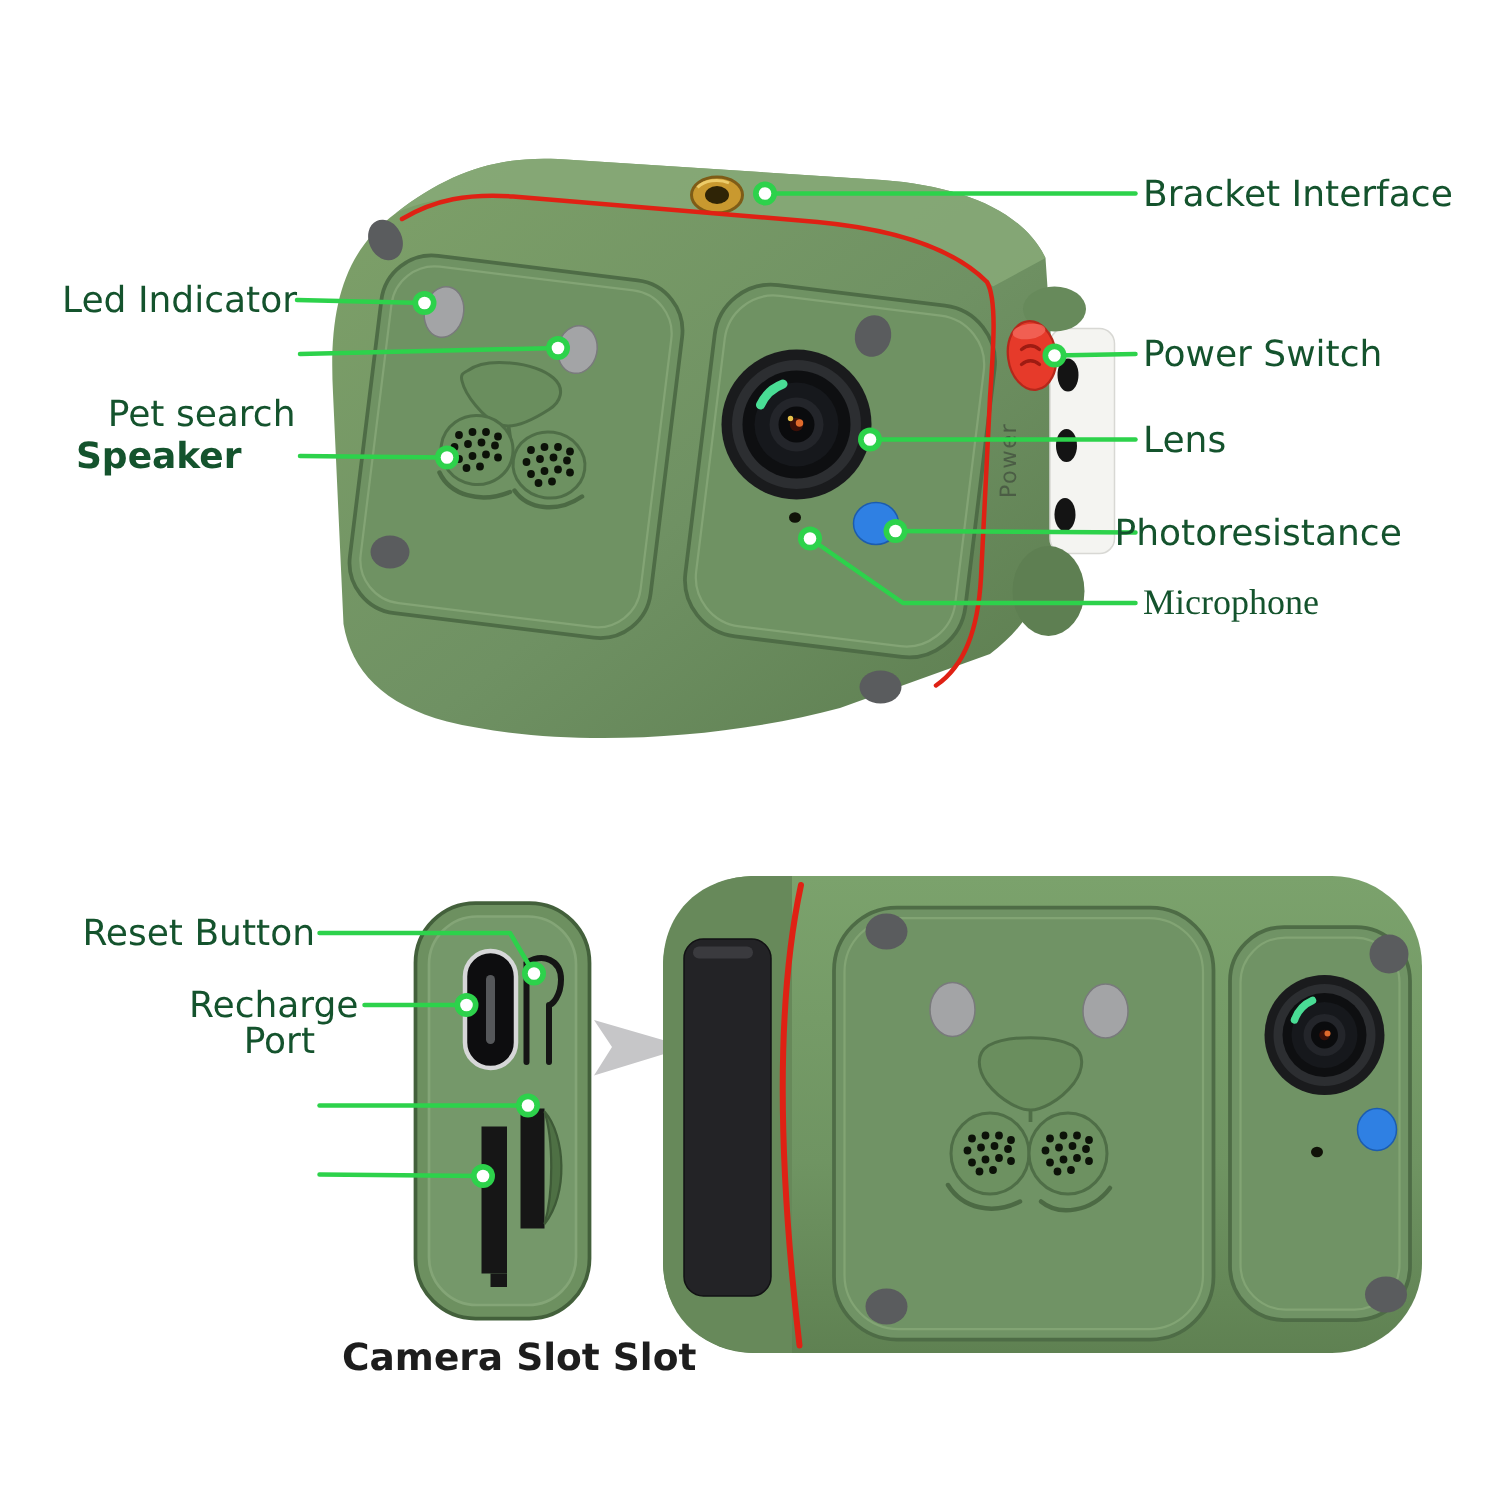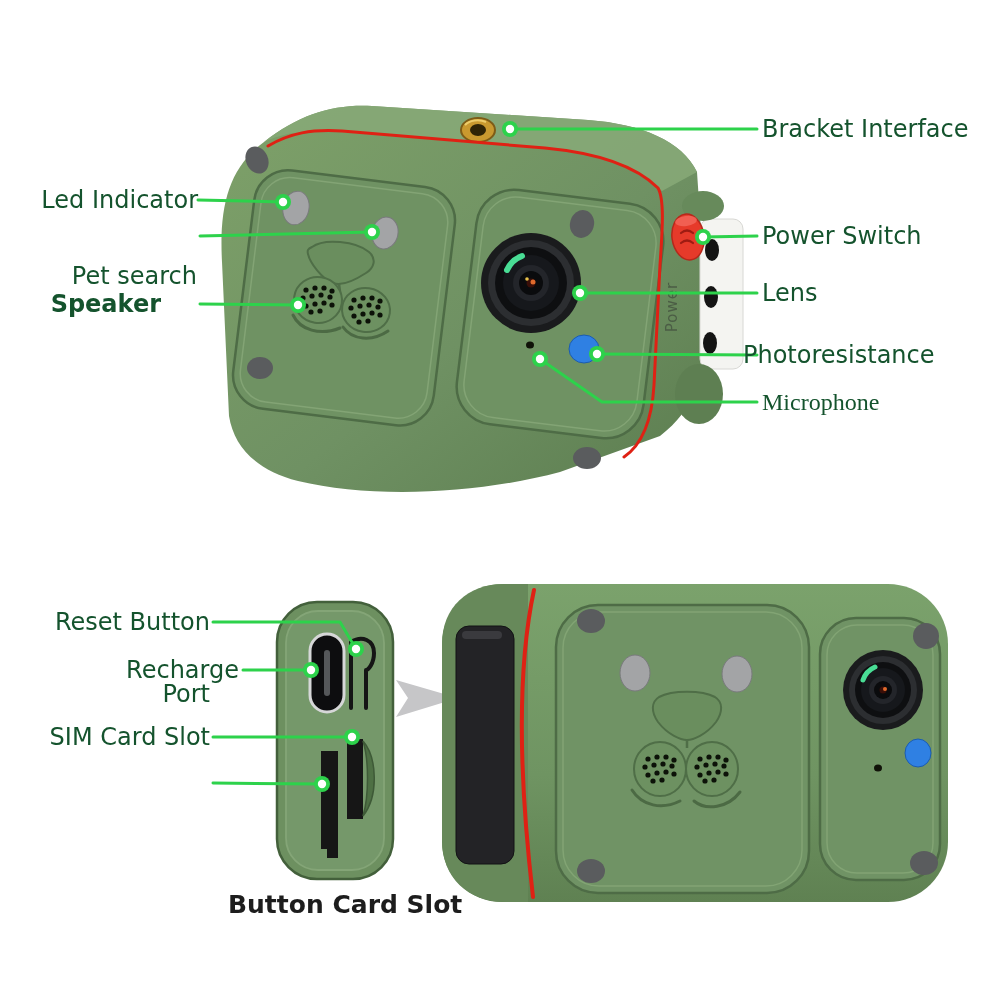--- a/index.html
+++ b/index.html
@@ -288,17 +288,16 @@
 
 <div class="lbl right-align" style="right:802px;top:184px;">Led Indicator</div>
 <div class="lbl right-align two-line" style="right:803px;top:224px;margin-top:39px;">
   <div>Pet search</div>
 </div>
 <div class="lbl right-align" style="right:839px;top:288px;font-weight:bold;">Speaker</div>
 
 <div class="lbl right-align" style="right:790px;top:606px;">Reset Button</div>
 <div class="lbl right-align" style="right:761px;top:654px;">Recharge</div>
 <div class="lbl right-align" style="right:790px;top:678px;">Port</div>
-<div class="lbl right-align" style="right:790px;top:721px;">SIM Card Slot</div>
-
-<div class="caption" style="left:228px;top:890px;">Button Card Slot</div>
+
+<div class="caption" style="left:228px;top:890px;">Camera Slot Slot</div>
 
 </div>
 
 </body></html>

